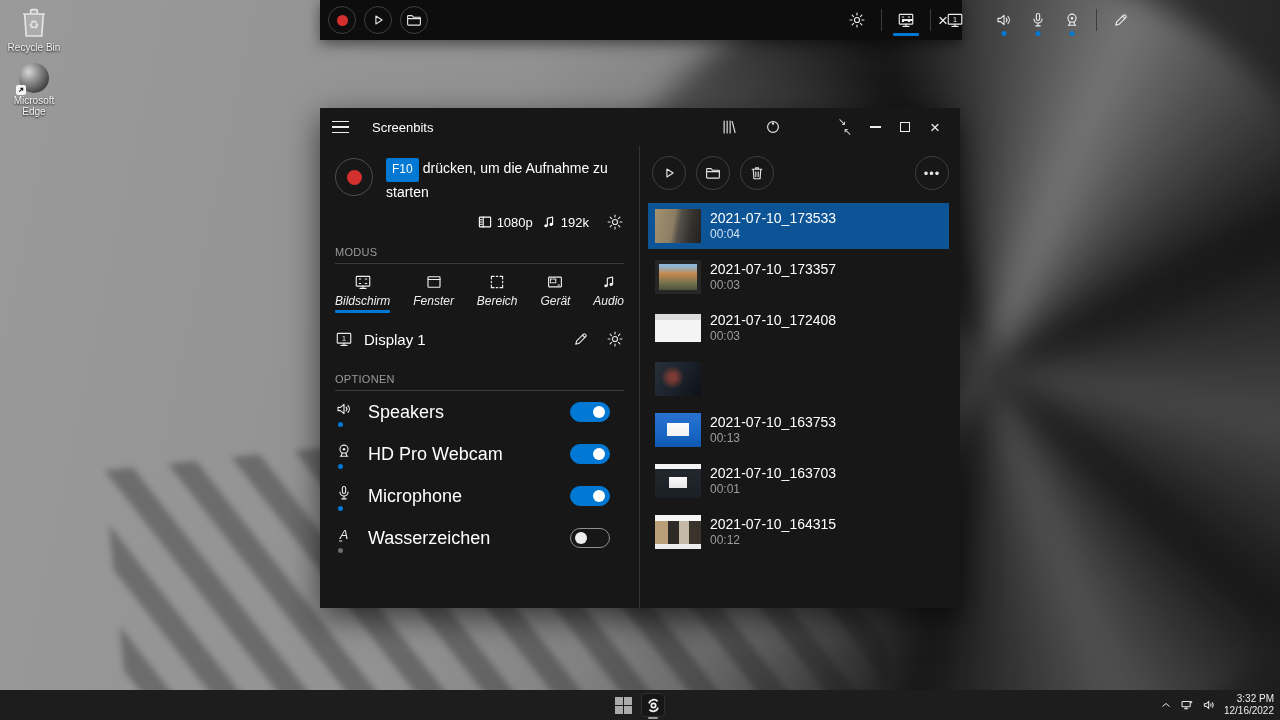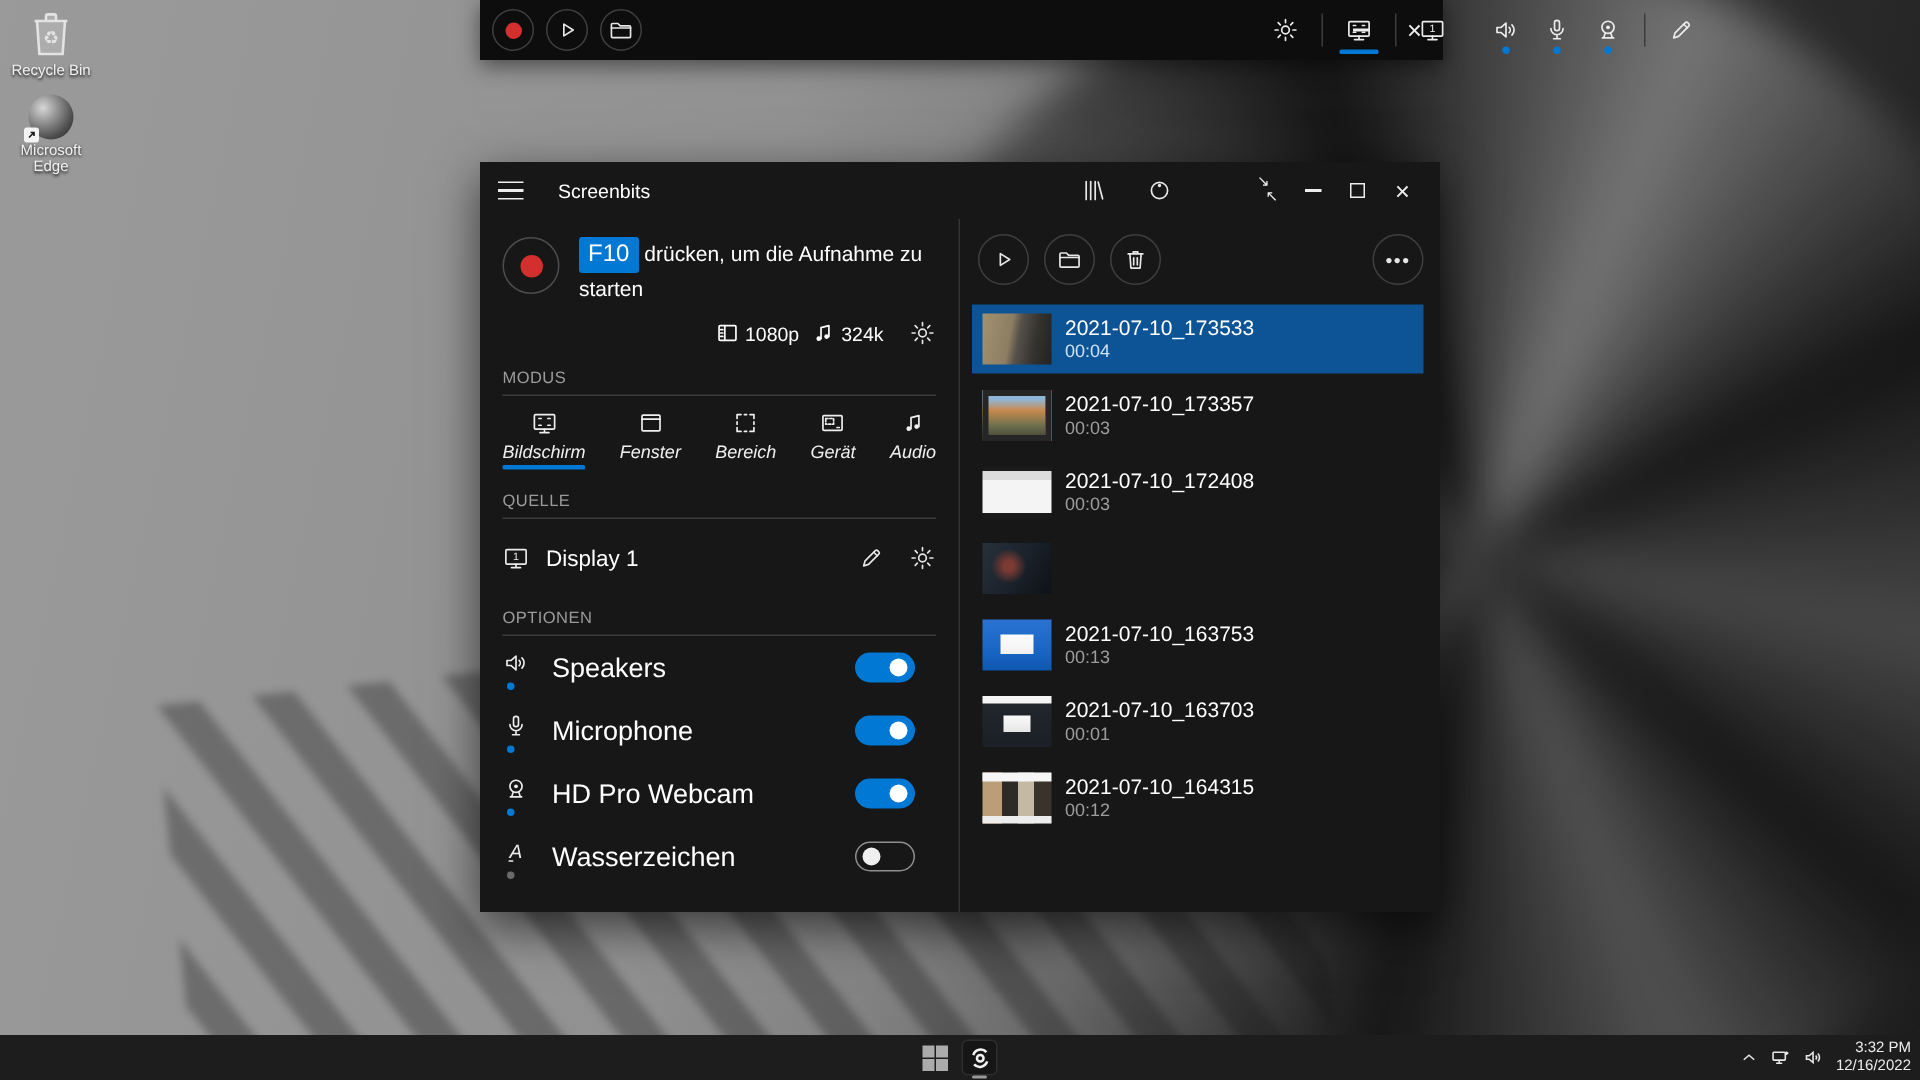--- a/index.html
+++ b/index.html
@@ -65,21 +65,21 @@
   .window-body { flex:1; display:flex; min-height:0; }
   .left-pane { width:320px; border-right:1px solid #333; padding:0 15px; }
   .right-pane { flex:1; min-width:0; }
 
   
   .record-row { display:flex; margin-top:12px; }
   .big-rec { width:38px; height:38px; border-radius:50%; border:1px solid #4d4d4d; display:flex; align-items:center;
     justify-content:center; cursor:pointer; flex:none; }
   .big-rec .rec-dot { width:15px; height:15px; }
   .hint { margin-left:13px; font-size:14px; line-height:21px; width:236px; }
-  .key-badge { display:inline-block; background:var(--accent); color:#fff; font-size:16px; padding:1px 6px 2px;
+  .key-badge { display:inline-block; background:var(--accent); color:#fff; font-size:12px; padding:1px 6px 2px;
     border-radius:2px; margin-right:4px; }
   .quality-row { display:flex; justify-content:flex-end; align-items:center; gap:7px; margin-top:10px; font-size:13px; color:#fff; }
   .q-group { display:flex; align-items:center; gap:3px; }
   .q-gear { margin-left:10px; color:#e6e6e6; cursor:pointer; }
   .section-label { font-size:11px; color:#9b9b9b; margin-top:15px; padding-bottom:5px; border-bottom:1px solid #3a3a3a; letter-spacing:.3px; }
   .tabs { display:flex; justify-content:space-between; margin-top:9px; }
   .tab { display:flex; flex-direction:column; align-items:center; gap:3px; padding-bottom:5px; position:relative; cursor:pointer; color:#efefef;font-style:italic; }
   .tab-label { font-size:12px; }
   .tab.selected::after { content:""; position:absolute; left:0; right:0; bottom:0; height:3px; background:var(--accent); border-radius:1px; }
   .source-row { display:flex; align-items:center; margin-top:11px; padding:6px 0 10px; color:#fff; }
@@ -327,21 +327,21 @@
               <span>1080p</span>
             </span>
           <span class="q-group">
               <span>
                 <svg width="18" height="18" viewBox="0 0 24 24" fill="none" stroke="currentColor" stroke-width="1.5" stroke-linecap="round" stroke-linejoin="round">
                   <path d="M9.8 17V7.2l7-1.8v9.8"></path>
                   <circle cx="7.8" cy="17" r="2.1" fill="currentColor" stroke="none"></circle>
                   <circle cx="14.8" cy="15.2" r="2.1" fill="currentColor" stroke="none"></circle>
                 </svg>
               </span>
-              <span>324k</span>
+              <span>192k</span>
             </span>
           <span class="q-gear icon-btn">
               <span>
                 <svg width="18" height="18" viewBox="0 0 24 24" fill="none" stroke="currentColor" stroke-width="1.5" stroke-linecap="round" stroke-linejoin="round">
                   <circle cx="12" cy="12" r="3.4"></circle>
                   <path d="M12 2.8v2.6M12 18.6v2.6M2.8 12h2.6M18.6 12h2.6M5.5 5.5l1.9 1.9M16.6 16.6l1.9 1.9M18.5 5.5l-1.9 1.9M7.4 16.6l-1.9 1.9"></path>
                 </svg>
               </span>
             </span>
         </div>
@@ -389,21 +389,20 @@
                 <svg width="18" height="18" viewBox="0 0 24 24" fill="none" stroke="currentColor" stroke-width="1.5" stroke-linecap="round" stroke-linejoin="round">
                   <path d="M9.8 17V7.2l7-1.8v9.8"></path>
                   <circle cx="7.8" cy="17" r="2.1" fill="currentColor" stroke="none"></circle>
                   <circle cx="14.8" cy="15.2" r="2.1" fill="currentColor" stroke="none"></circle>
                 </svg>
               </span>
     <span class="tab-label">Audio</span>
   </div>
           </div>
 
-        <div class="section-label">QUELLE</div>
         <div class="source-row">
           <span class="src-icon">
               <svg width="18" height="18" viewBox="0 0 24 24" fill="none" stroke="currentColor" stroke-width="1.5" stroke-linecap="round" stroke-linejoin="round">
                 <rect x="3" y="4.5" width="18" height="13" rx="1"></rect>
                 <path d="M12 17.5v2.7M8 20.5h8"></path>
                 <text x="12" y="14.2" text-anchor="middle" font-size="9.5" fill="currentColor" stroke="none">1</text>
               </svg>
             </span>
           <span class="source-label">Display 1</span>
           <span class="row-actions">
@@ -440,43 +439,43 @@
     <span class="switch on">
                 <span class="knob"></span>
               </span>
     <span class="gear-btn icon-btn">
                 <span></span>
               </span>
   </div>
             <div class="opt-row">
     <span class="opt-icon">
                 <svg width="18" height="18" viewBox="0 0 24 24" fill="none" stroke="currentColor" stroke-width="1.5" stroke-linecap="round" stroke-linejoin="round">
-                  <rect x="9.8" y="3.4" width="4.4" height="9.2" rx="2.2"></rect>
-                  <path d="M6.6 10.8a5.4 5.4 0 0 0 10.8 0M12 16.2v3.2M9 19.8h6"></path>
-                </svg>
-                <span class="dot on"></span>
-              </span>
-    <span class="opt-label">Microphone</span>
-    <span class="switch on">
-                <span class="knob"></span>
-              </span>
-    <span class="gear-btn icon-btn">
-                <span></span>
-              </span>
-  </div>
-            <div class="opt-row">
-    <span class="opt-icon">
-                <svg width="18" height="18" viewBox="0 0 24 24" fill="none" stroke="currentColor" stroke-width="1.5" stroke-linecap="round" stroke-linejoin="round">
                   <circle cx="12" cy="9.6" r="5.4"></circle>
                   <circle cx="12" cy="9.6" r="1.7" fill="currentColor" stroke="none"></circle>
                   <path d="M9.6 14.6L8.2 18.6M14.4 14.6l1.4 4M7 19h10"></path>
                 </svg>
                 <span class="dot on"></span>
               </span>
     <span class="opt-label">HD Pro Webcam</span>
+    <span class="switch on">
+                <span class="knob"></span>
+              </span>
+    <span class="gear-btn icon-btn">
+                <span></span>
+              </span>
+  </div>
+            <div class="opt-row">
+    <span class="opt-icon">
+                <svg width="18" height="18" viewBox="0 0 24 24" fill="none" stroke="currentColor" stroke-width="1.5" stroke-linecap="round" stroke-linejoin="round">
+                  <rect x="9.8" y="3.4" width="4.4" height="9.2" rx="2.2"></rect>
+                  <path d="M6.6 10.8a5.4 5.4 0 0 0 10.8 0M12 16.2v3.2M9 19.8h6"></path>
+                </svg>
+                <span class="dot on"></span>
+              </span>
+    <span class="opt-label">Microphone</span>
     <span class="switch on">
                 <span class="knob"></span>
               </span>
     <span class="gear-btn icon-btn">
                 <span></span>
               </span>
   </div>
             <div class="opt-row">
     <span class="opt-icon">
                 <svg width="18" height="18" viewBox="0 0 24 24" fill="none" stroke="currentColor" stroke-width="1.5" stroke-linecap="round" stroke-linejoin="round">

